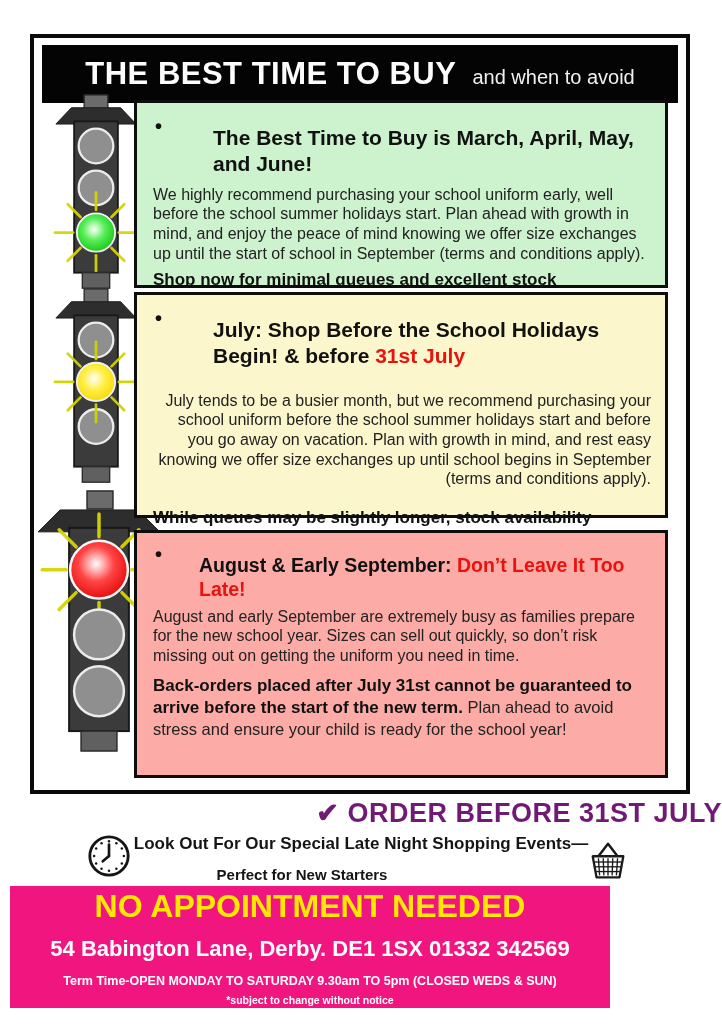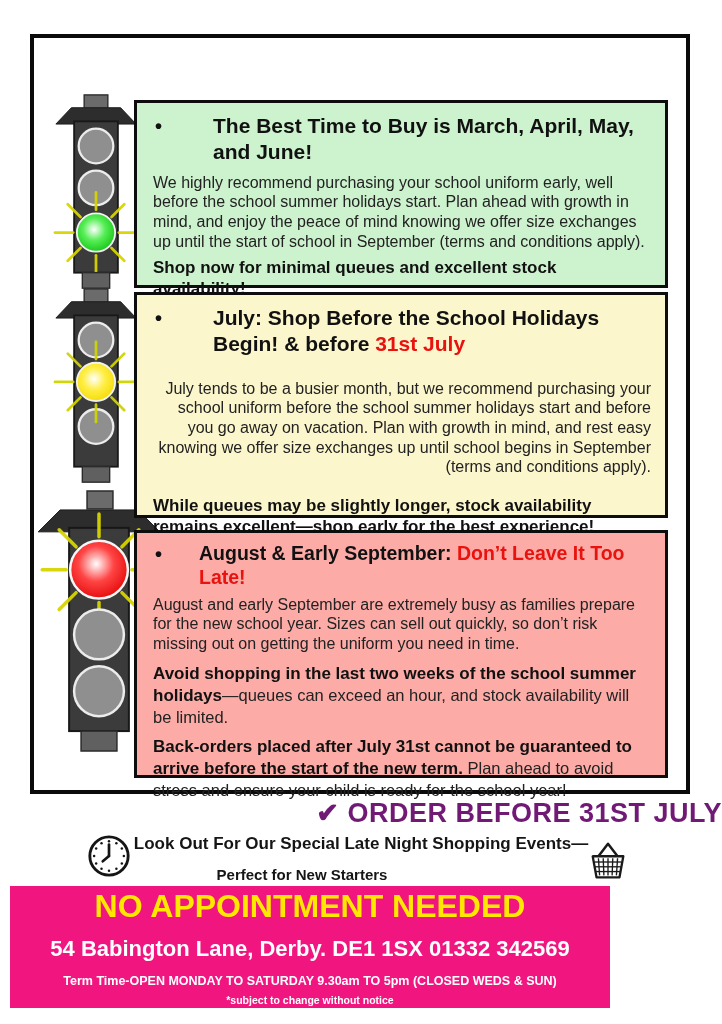--- a/index.html
+++ b/index.html
@@ -17,21 +17,21 @@
   .header-bar .subtitle { color:#f0f0f0; font-size:20px; padding-top:6px; }
 
   
   .sec { position:absolute; left:100px; width:534px; border:3px solid #0d0d0d; }
   .sec-green  { top:62px;  height:188px; background:#cdf2ce; }
   .sec-yellow { top:254px; height:226px; background:#fcf6cd; }
   .sec-pink   { top:492px; height:248px; background:#fcaba6; }
 
   .hrow { display:flex; padding:10px 12px 0 18px; }
   .hrow .bullet { width:58px; flex:none; font-size:20px; font-weight:bold; color:#111; line-height:1.3; }
-  .hrow h2 { font-size:21px; font-weight:bold; color:#111; line-height:1.25; }
+  .hrow h2 { font-size:21px; font-weight:bold; color:#111; line-height:1.25;margin-top:12px; }
   .sec-pink .hrow { padding-top:8px; }
   .sec-pink .hrow .bullet { width:44px; }
   .sec-pink .hrow h2 { font-size:19.5px; }
   .red-text { color:#e8130e; }
 
   .sec p { margin:7px 14px 0 16px; font-size:16px; line-height:1.23; color:#222; }
   .sec p.bold { font-weight:bold; color:#111; font-size:17px; }
   .sec-yellow p.body { margin-top:21px;text-align:right; }
   .sec-yellow p.bold { margin-top:19px; }
   .sec-pink p { margin-top:5px; }
@@ -62,20 +62,24 @@
   .footer .hours { font-size:12.5px; font-weight:bold; margin-top:9px; line-height:1.75; }
   .footer .disclaimer { font-size:10.5px; font-weight:bold; margin-top:1px; }
 </style>
 </head>
 <body>
 
 <div class="page">
 
   <div class="main-box">
 
+    <div class="header-bar">
+      <span class="title">THE BEST TIME TO BUY</span>
+      <span class="subtitle">and when to avoid</span>
+    </div>
 
     <svg class="tl tl1" width="96" height="196" viewBox="0 0 100 215">
       <defs>
         <radialGradient id="gGreen" cx="45%" cy="42%" r="65%">
           <stop offset="0%" stop-color="#ffffff"></stop>
             <stop offset="45%" stop-color="#55ee55"></stop>
             <stop offset="100%" stop-color="#10c010"></stop>
         </radialGradient>
       </defs>
       <rect x="37" y="1" width="26" height="17" fill="#6b6b6b" stroke="#2b2b2b" stroke-width="1.5"></rect>
@@ -168,21 +172,20 @@
       <p class="body">July tends to be a busier month, but we recommend purchasing your school uniform before the school summer holidays start and before you go away on vacation.  Plan with growth in mind, and rest easy knowing we offer size exchanges up until school begins in September (terms and conditions apply).</p>
       <p class="bold">While queues may be slightly longer, stock availability remains excellent—shop early for the best experience!</p>
     </div>
 
     <div class="sec sec-pink">
       <div class="hrow">
         <span class="bullet">•</span>
         <h2><span>August &amp; Early September: </span><span class="red-text">Don’t Leave It Too Late!</span></h2>
       </div>
       <p>August and early September are extremely busy as families prepare for the new school year. Sizes can sell out quickly, so don’t risk missing out on getting the uniform you need in time.</p>
-      <p class="mix"><strong>Avoid shopping in the last two weeks of the  school summer holidays</strong><span>—queues can exceed an hour, and stock availability will be limited.</span></p>
       <p class="mix"><strong>Back-orders placed after July 31st cannot be guaranteed to arrive before the start of the new term.</strong><span> Plan ahead to avoid stress and ensure your child is ready for the school year!</span></p>
     </div>
 
   </div>
 
   <div class="order-line"><span>✔</span> <span>ORDER BEFORE 31ST JULY</span></div>
 
   <svg class="clock" width="46" height="46" viewBox="0 0 48 48">
     <circle cx="24" cy="24" r="20" fill="#ffffff" stroke="#151515" stroke-width="3"></circle>
     <g fill="#151515">

